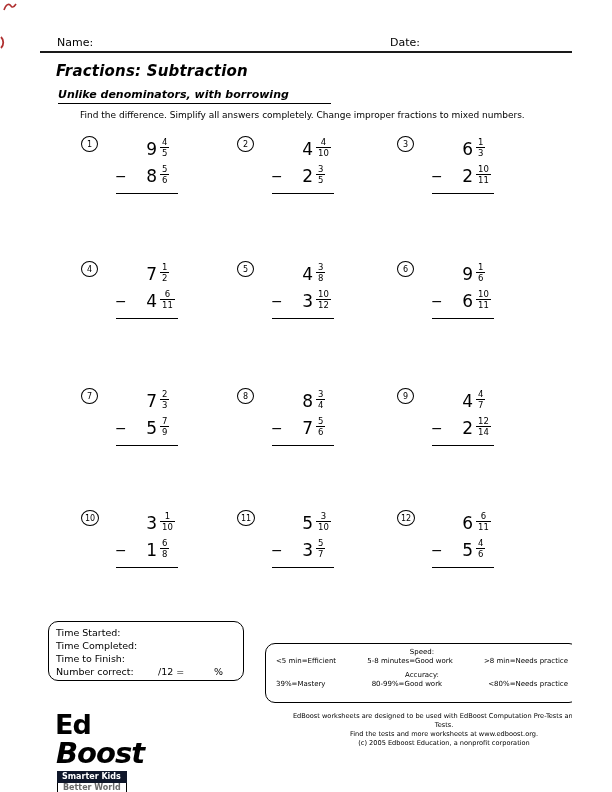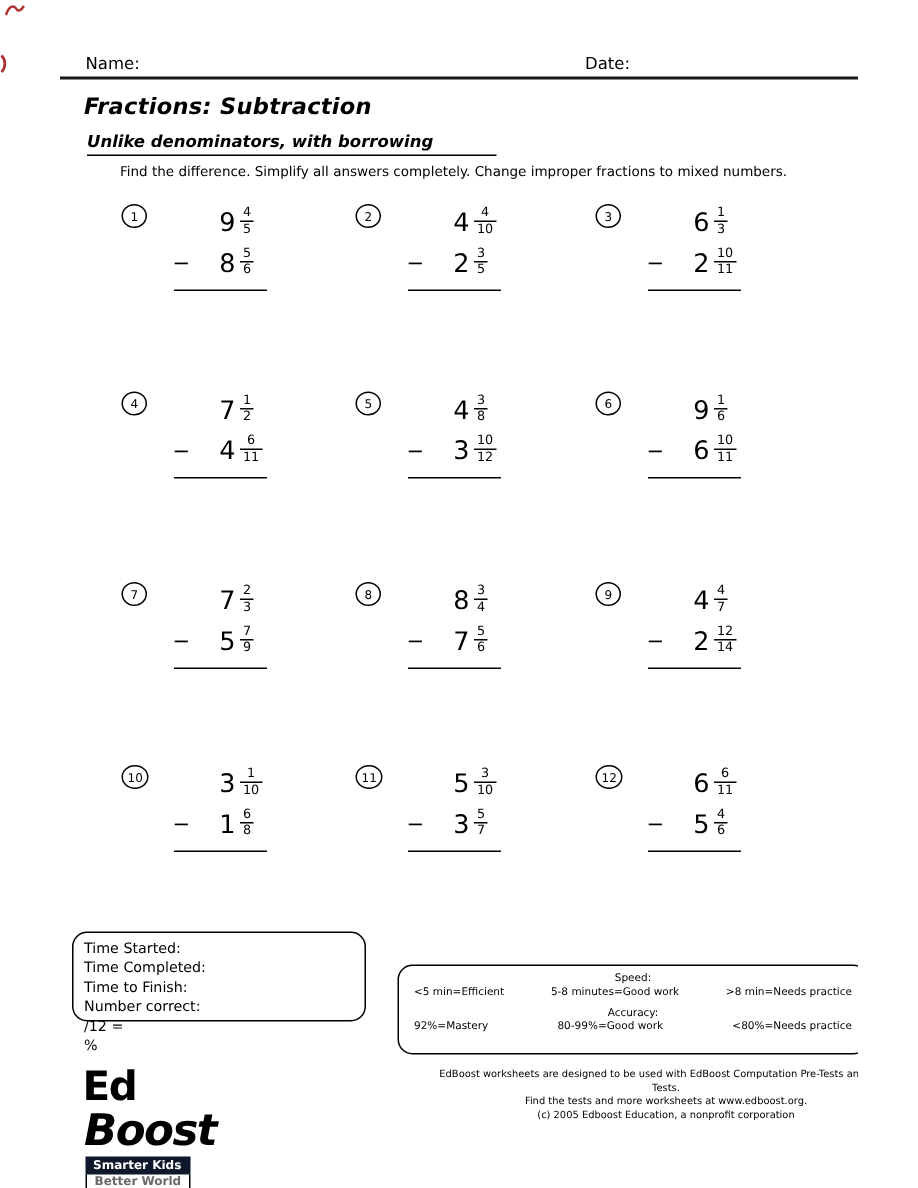--- a/index.html
+++ b/index.html
@@ -31,21 +31,21 @@
   .frac { display:inline-flex; flex-direction:column; text-align:center; font-size:8.5px;
           line-height:10px; transform:translateY(-1px); }
   .frac .num { border-bottom:1px solid #000; padding:0 2px; }
   .frac .den { padding:0 2px; }
   .ansline { margin:4px 0 0 1px; width:62px; border-top:1.4px solid #000; }
 
   
   .stats-box { position:absolute; left:48px; top:621px; width:196px; height:60px;
                border:1.4px solid #000; border-radius:10px; padding:4px 6px 0 7px; font-size:9.5px; }
   .stats-box .sline { line-height:13px; }
-  .nc-row { display:flex; line-height:13px;flex-direction:column; }
+  .nc-row { display:flex; line-height:13px; }
   .nc-label { width:102px; }
   .nc-score { width:56px; }
 
   .rubric-box { position:absolute; left:252px; top:643px; width:314px; height:60px;
                 border:1.4px solid #000; border-radius:10px; padding:4px 10px 0 10px; font-size:7px;margin-left:13px; }
   .rubric-label { text-align:center; line-height:9px; }
   .rubric-row { display:flex; justify-content:space-between; line-height:9px; margin-bottom:5px; }
 
   
   .logo { position:absolute; left:55px; top:711px; display:flex; align-items:flex-start;flex-direction:column; }
@@ -357,21 +357,21 @@
 
   <div class="rubric-box">
     <div class="rubric-label">Speed:</div>
     <div class="rubric-row">
       <span>&lt;5 min=Efficient</span>
       <span>5-8 minutes=Good work</span>
       <span>&gt;8 min=Needs practice</span>
     </div>
     <div class="rubric-label">Accuracy:</div>
     <div class="rubric-row">
-      <span>92%=Mastery</span>
+      <span>39%=Mastery</span>
       <span>80-99%=Good work</span>
       <span>&lt;80%=Needs practice</span>
     </div>
   </div>
 
   <div class="logo">
     <span class="logo-ed">Ed</span>
     <span class="logo-boost">Boost</span>
     <span class="logo-tag">
       <div class="logo-tag-top">Smarter Kids</div>

